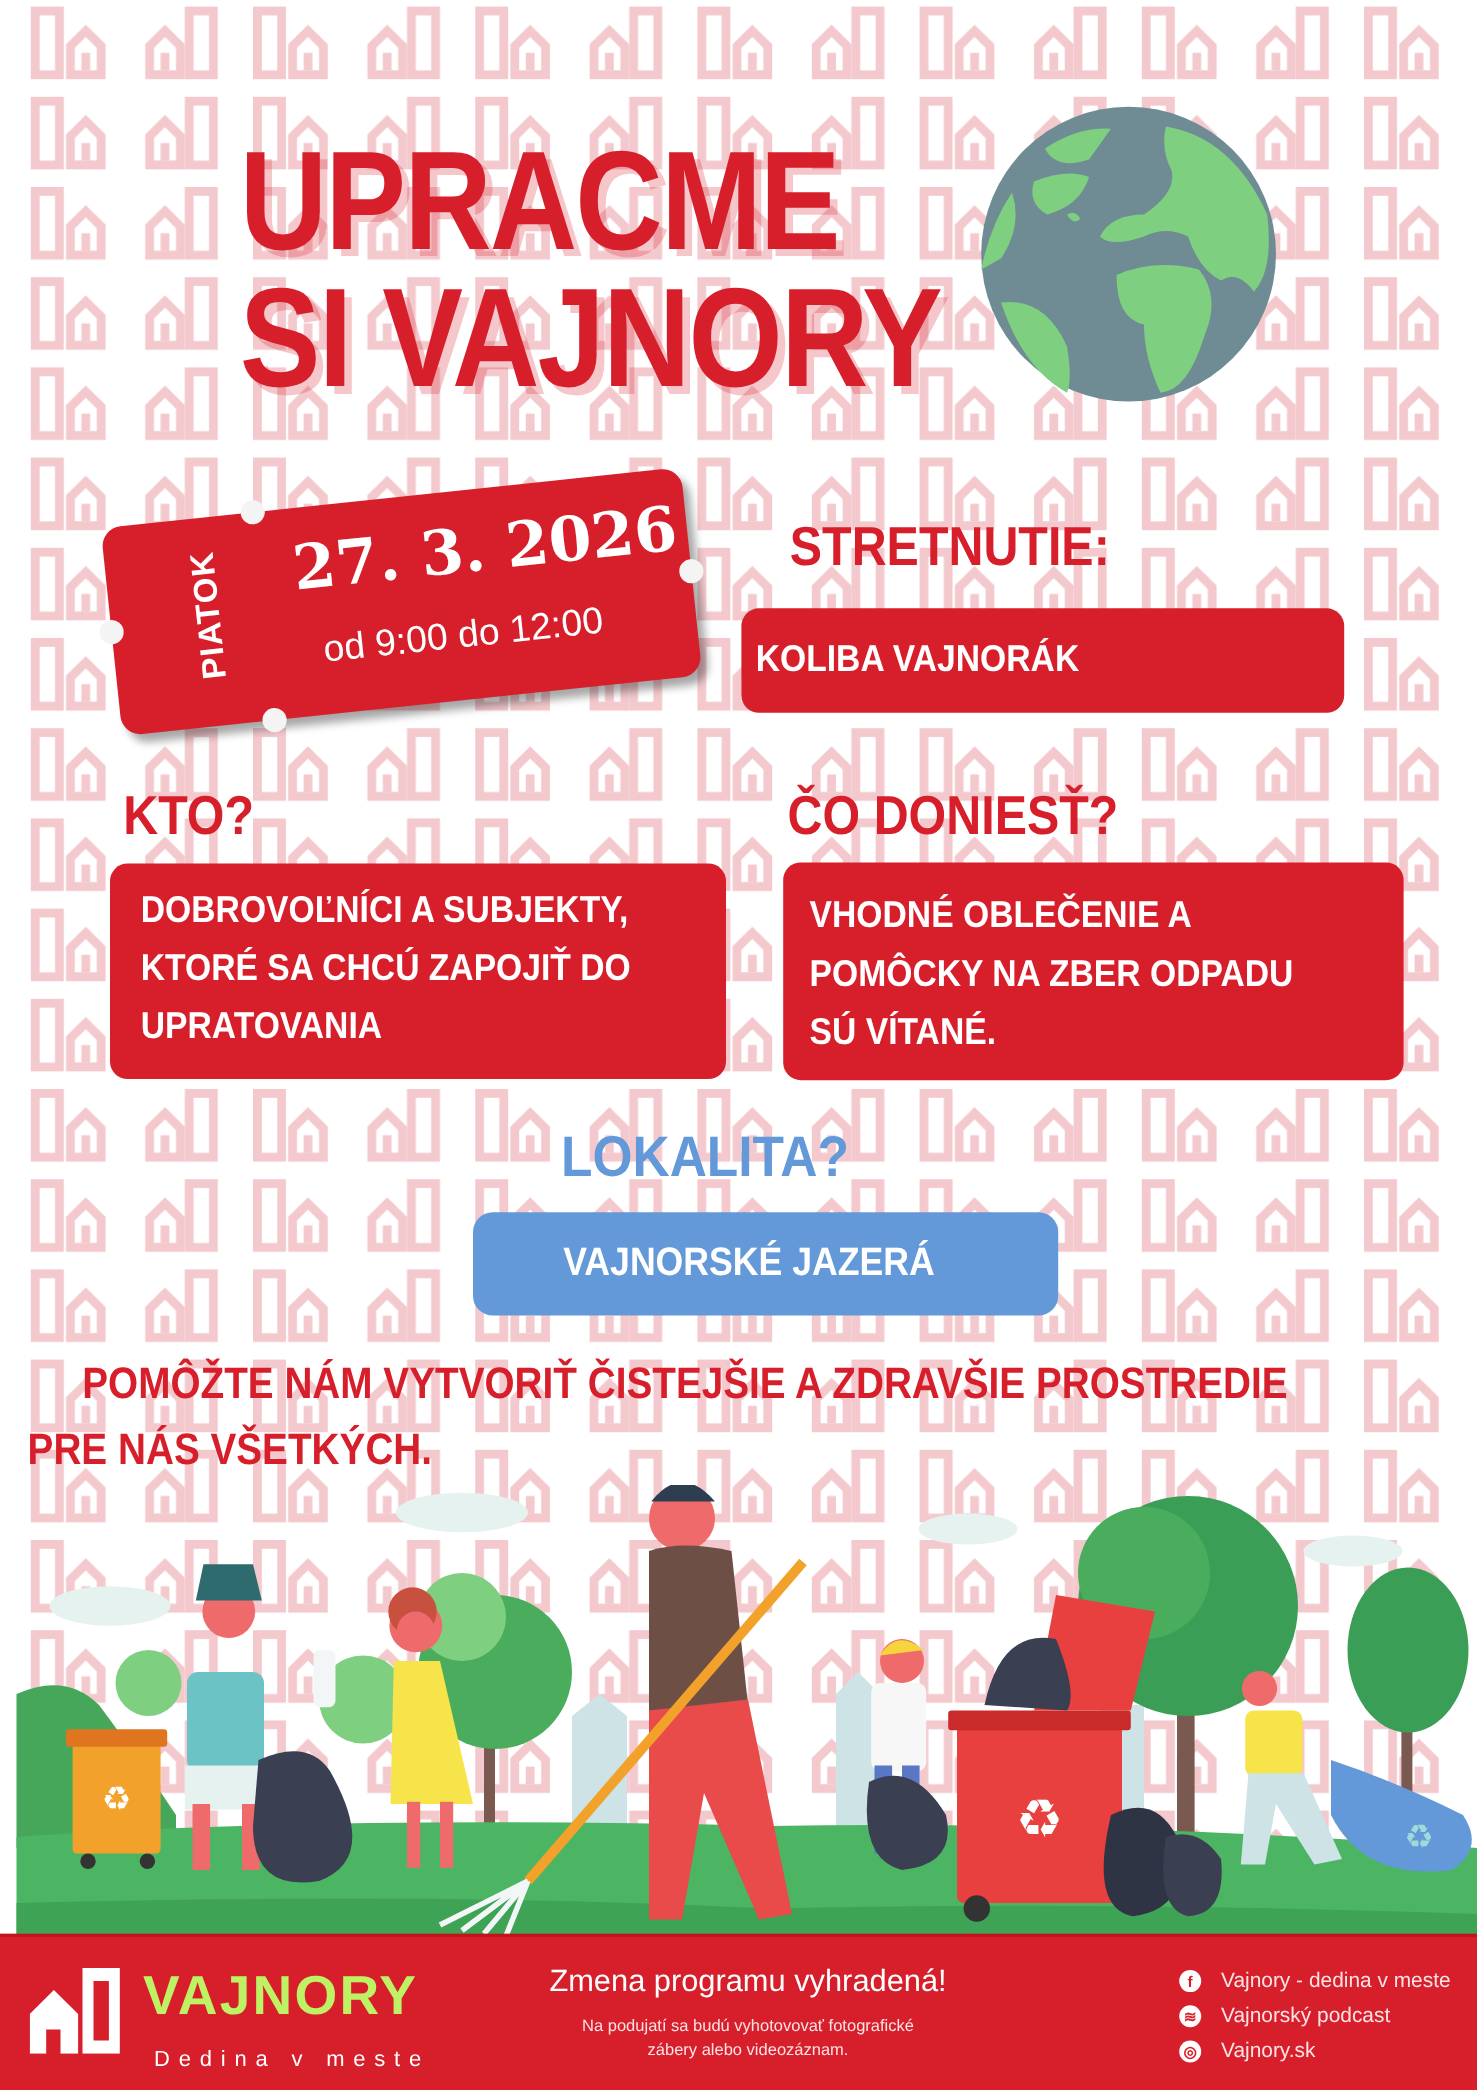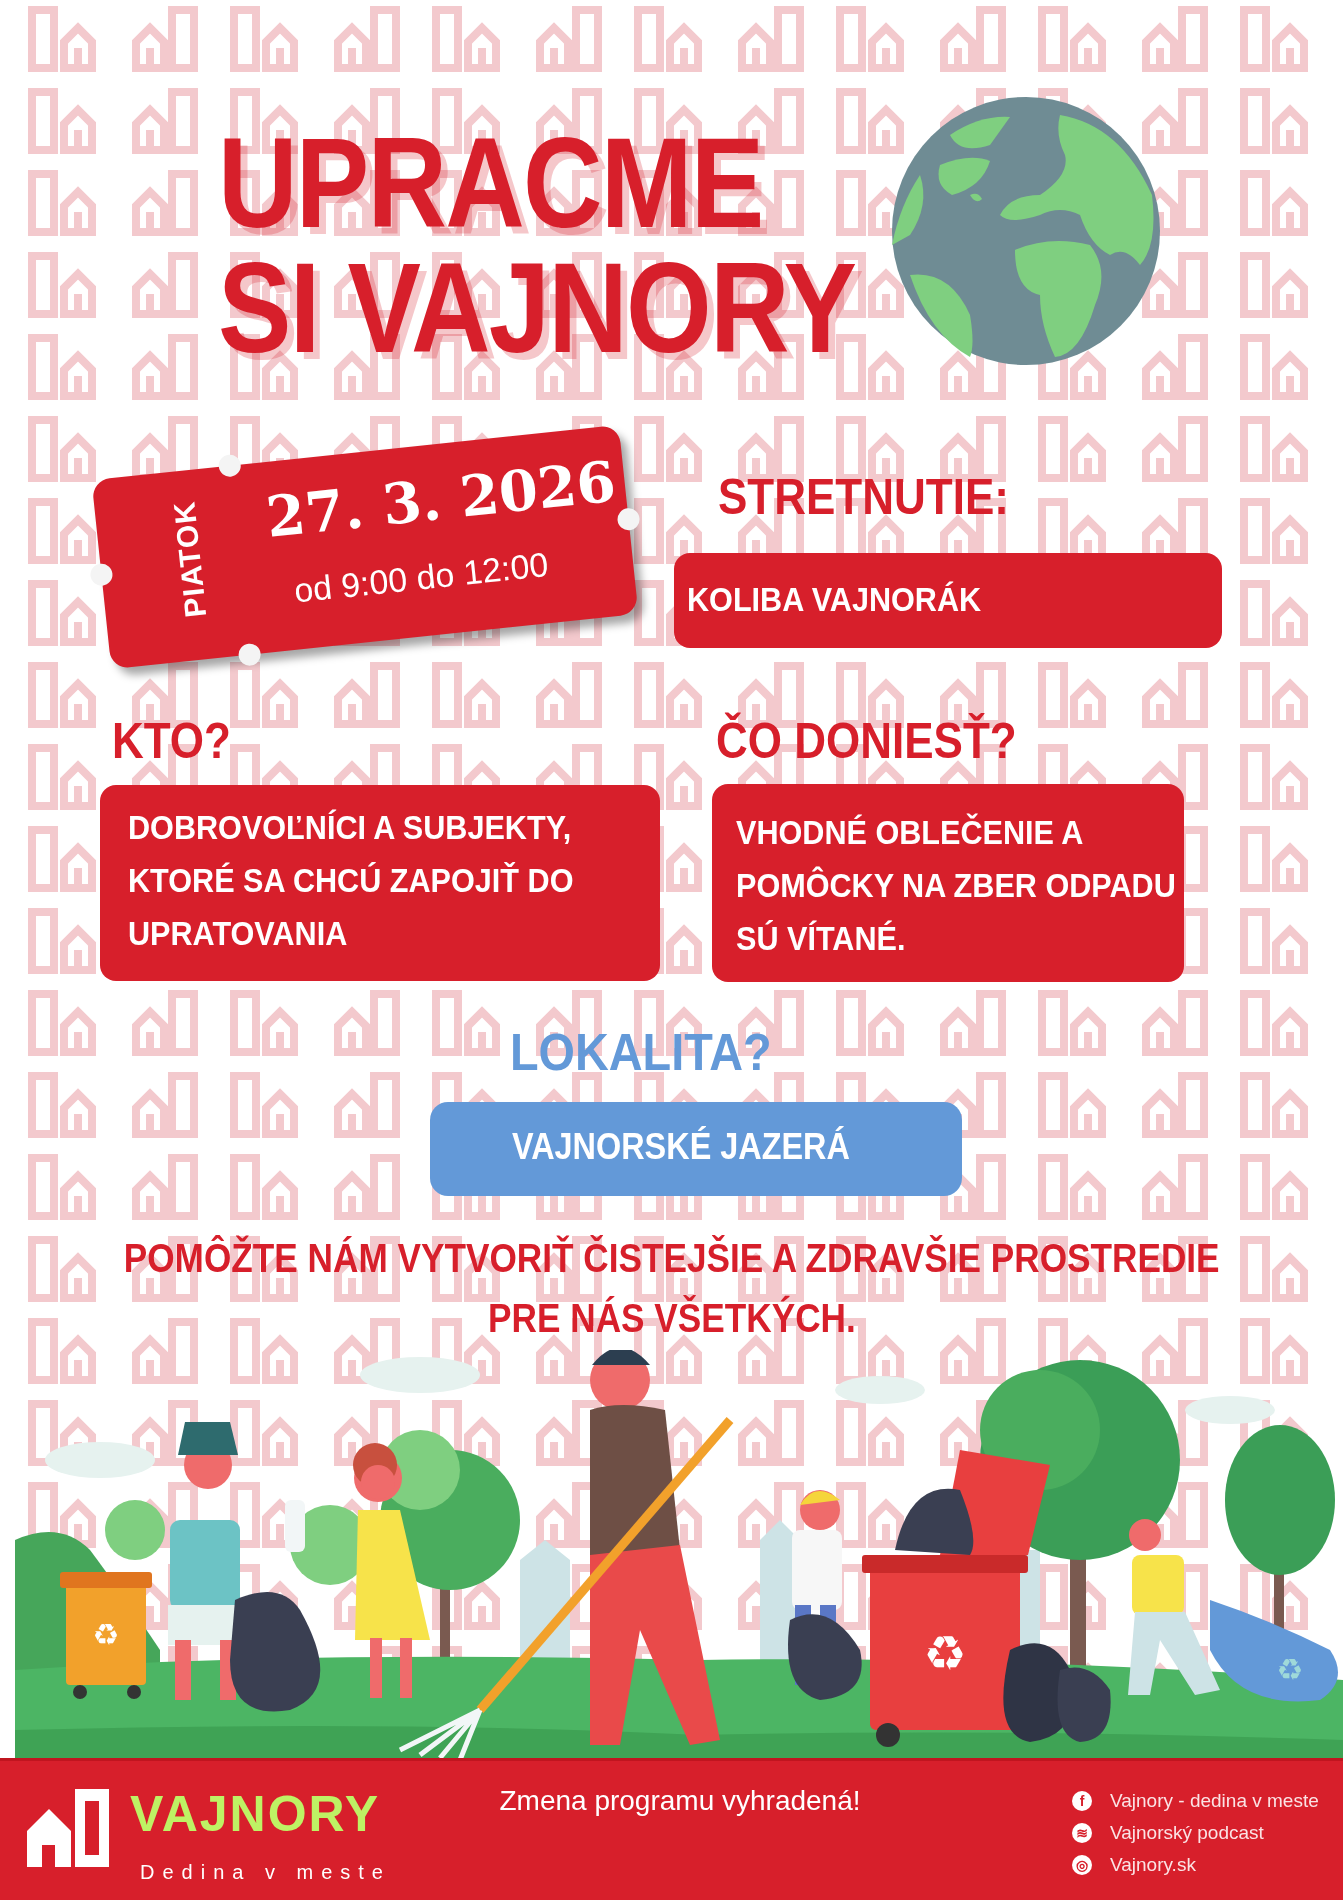--- a/index.html
+++ b/index.html
@@ -14,21 +14,21 @@
   .notch{position:absolute;width:22px;height:22px;border-radius:50%;background:#f4f4f4;}
   .piatok{position:absolute;left:30px;top:72px;color:#fff;font-size:30px;font-weight:bold;transform:rotate(-90deg);transform-origin:center;width:120px;text-align:center;letter-spacing:1px;}
   .date{position:absolute;left:170px;top:22px;color:#fff;font-family:"DejaVu Serif",serif;font-weight:bold;font-size:56px;white-space:nowrap;}
   .time{position:absolute;left:190px;top:112px;color:#fff;font-size:34px;white-space:nowrap;}
   .heading-red{position:absolute;color:#d71f2b;font-weight:bold;font-size:50px;transform:scaleX(0.88);transform-origin:left top;white-space:nowrap;}
   .box-red{position:absolute;background:#d71f2b;border-radius:16px;color:#fff;font-weight:bold;}
   .box-text{position:absolute;font-size:34px;line-height:53px;white-space:nowrap;transform:scaleX(0.9);transform-origin:left top;}
   .lokalita{position:absolute;left:510px;top:1022px;color:#6399d8;font-weight:bold;font-size:52px;transform:scaleX(0.9);transform-origin:left top;white-space:nowrap;}
   .box-blue{position:absolute;left:394px;top:1102px;width:532px;height:94px;background:#6399d8;border-radius:18px;margin-left:36px;}
   .box-blue span{position:absolute;left:82px;top:24px;color:#fff;font-weight:bold;font-size:36px;white-space:nowrap;transform:scaleX(0.9);transform-origin:left top;}
-  .tagline{position:absolute;left:0;width:1343px;top:1228px;text-align:center;color:#d71f2b;font-weight:bold;font-size:40px;line-height:60px;}
+  .tagline{position:absolute;left:0;width:1343px;top:1228px;text-align:left;color:#d71f2b;font-weight:bold;font-size:40px;line-height:60px;}
   .tagline div{display:inline-block;transform:scaleX(0.88);}
   .illus{position:absolute;left:0;top:1350px;width:1343px;height:410px;}
   .footer{position:absolute;left:0;top:1758px;width:1343px;height:142px;background:#d71f2b;border-top:3px solid #c0151f;}
   .logo-wordmark{position:absolute;left:130px;top:24px;color:#bef264;font-weight:bold;font-size:50px;letter-spacing:2px;}
   .logo-sub{position:absolute;left:140px;top:100px;color:#ffffff;font-size:20px;letter-spacing:8px;}
   .foot-center{position:absolute;left:480px;width:400px;top:24px;text-align:center;color:#fff;}
   .foot-center .big{font-size:28px;}
   .foot-center .small{font-size:15px;line-height:22px;margin-top:14px;color:#fbe3e5;}
   .social{position:absolute;left:1072px;top:24px;}
   .social-row{display:flex;align-items:center;height:32px;color:#fbe3e5;font-size:19px;}
@@ -100,21 +100,21 @@
 <div class="heading-red" style="left:112px;top:712px;">KTO?</div>
 <div class="box-red" style="left:100px;top:785px;width:560px;height:196px;">
   <div class="box-text" style="left:28px;top:16px;">
     <div>DOBROVOĽNÍCI A SUBJEKTY,</div>
     <div>KTORÉ SA CHCÚ ZAPOJIŤ DO</div>
     <div>UPRATOVANIA</div>
   </div>
 </div>
 
 <div class="heading-red" style="left:716px;top:712px;">ČO DONIESŤ?</div>
-<div class="box-red" style="left:712px;top:784px;width:472px;height:198px;">
+<div class="box-red" style="left:712px;top:784px;width:564px;height:198px;">
   <div class="box-text" style="left:24px;top:22px;">
     <div>VHODNÉ OBLEČENIE A</div>
     <div>POMÔCKY NA ZBER ODPADU</div>
     <div>SÚ VÍTANÉ.</div>
   </div>
 </div>
 
 <div class="lokalita">LOKALITA?</div>
 <div class="box-blue">
   <span>VAJNORSKÉ JAZERÁ</span>
@@ -213,20 +213,24 @@
     <svg width="82" height="78" viewBox="0 0 82 78">
       <path d="M0 78 V42 L22 20 L44 42 V78Z M15 78 V56 H28 V78Z" fill="#fff" fill-rule="evenodd"></path>
       <path d="M48 0 H82 V78 H48Z M58 12 V66 H72 V12Z" fill="#fff" fill-rule="evenodd"></path>
     </svg>
   </div>
   <div class="logo-wordmark">VAJNORY</div>
   <div class="logo-sub">Dedina v meste</div>
 
   <div class="foot-center">
     <div class="big">Zmena programu vyhradená!</div>
+    <div class="small">
+      <div>Na podujatí sa budú vyhotovovať fotografické</div>
+      <div>zábery alebo videozáznam.</div>
+    </div>
   </div>
 
   <div class="social">
     <div class="social-row">
       <span class="ic">f</span>
       <span>Vajnory - dedina v meste</span>
     </div>
     <div class="social-row">
       <span class="ic">≋</span>
       <span>Vajnorský podcast</span>

